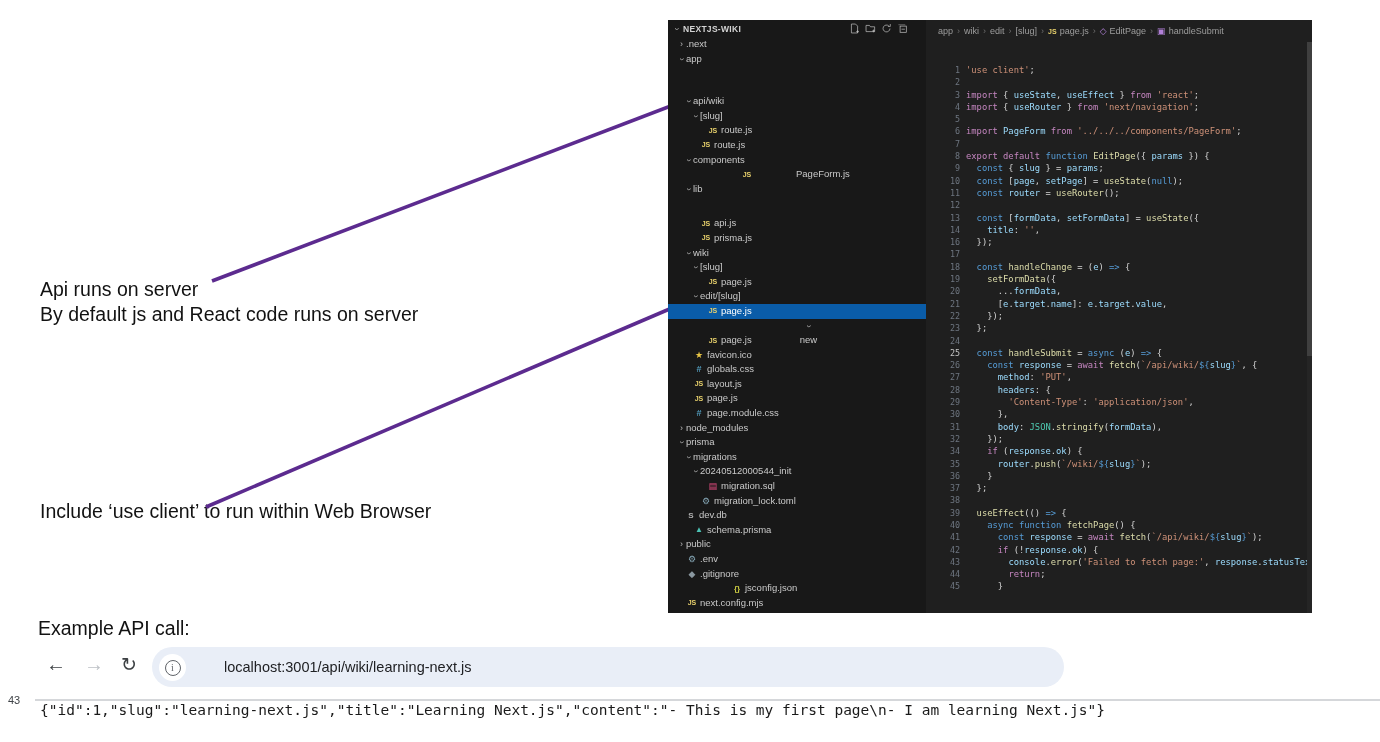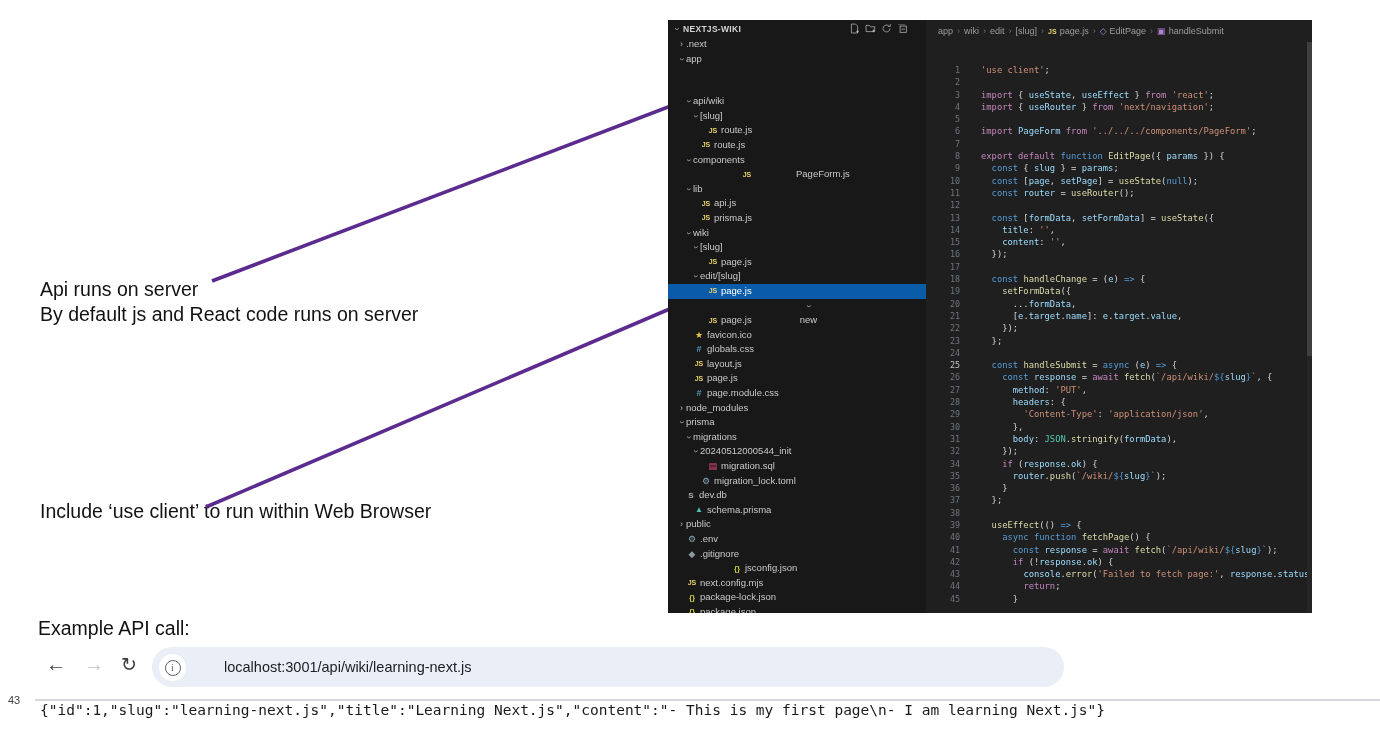--- a/index.html
+++ b/index.html
@@ -47,21 +47,21 @@
   .bc-ic{display:inline-block;margin-right:3px;}
   .bc-ic-js::before{content:"JS";color:#e8d16c;font-weight:bold;font-size:7px;}
   .bc-ic-symbol-class::before{content:"◇";color:#b180d7;font-size:9px;}
   .bc-ic-symbol-method::before{content:"▣";color:#b180d7;font-size:9px;}
 
   #code-area{position:absolute;left:0;top:44px;right:0;bottom:0;overflow:hidden;
              font-family:"DejaVu Sans Mono","Liberation Mono",monospace;font-size:8.8px;}
   .cline{display:flex;height:12.3px;line-height:12.3px;white-space:pre;}
   .gut{width:34px;min-width:34px;text-align:right;color:#6e7681;font-size:8.4px;}
   .gut.active{color:#c6c6c6;}
-  .ct{margin-left:21px;}
+  .ct{margin-left:6px;}
   .c-k{color:#c586c0;}  
   .c-b{color:#569cd6;}  
   .c-v{color:#9cdcfe;}  
   .c-f{color:#dcdcaa;}  
   .c-s{color:#ce9178;}  
   .c-t{color:#4ec9b0;}  
   .c-p{color:#d4d4d4;}  
   #editor-scrollbar{position:absolute;right:0;top:22px;bottom:0;width:5px;background:#252525;}
   #editor-scrollbar .thumb{position:absolute;left:0;right:0;top:0;height:55%;background:#3f3f3f;}
 
@@ -163,21 +163,21 @@
         </div>
         <div class="trow" style="padding-left: 23px; gap: 41px;">
           <span class="chev"></span>
           <span class="fi fi-js"></span>
           <span>PageForm.js</span>
         </div>
         <div class="trow" style="padding-left: 16px;">
           <span class="chev open">›</span>
           <span>lib</span>
         </div>
-        <div class="trow" style="padding-left: 23px;">
+        <div class="trow" style="padding-left: 23px; margin-top: 20px;">
           <span class="chev"></span>
           <span class="fi fi-js"></span>
           <span>api.js</span>
         </div>
         <div class="trow" style="padding-left: 23px;">
           <span class="chev"></span>
           <span class="fi fi-js"></span>
           <span>prisma.js</span>
         </div>
         <div class="trow" style="padding-left: 16px;">
@@ -318,21 +318,20 @@
         <div class="cline"><span class="gut">5</span><span class="ct"></span></div>
         <div class="cline"><span class="gut">6</span><span class="ct"><span class="c-k">import</span><span class="c-p"> </span><span class="c-v">PageForm</span><span class="c-p"> </span><span class="c-k">from</span><span class="c-p"> </span><span class="c-s">'../../../components/PageForm'</span><span class="c-p">;</span></span></div>
         <div class="cline"><span class="gut">7</span><span class="ct"></span></div>
         <div class="cline"><span class="gut">8</span><span class="ct"><span class="c-k">export</span><span class="c-p"> </span><span class="c-k">default</span><span class="c-p"> </span><span class="c-b">function</span><span class="c-p"> </span><span class="c-f">EditPage</span><span class="c-p">({ </span><span class="c-v">params</span><span class="c-p"> }) {</span></span></div>
         <div class="cline"><span class="gut">9</span><span class="ct"><span class="c-p">  </span><span class="c-b">const</span><span class="c-p"> { </span><span class="c-v">slug</span><span class="c-p"> } = </span><span class="c-v">params</span><span class="c-p">;</span></span></div>
         <div class="cline"><span class="gut">10</span><span class="ct"><span class="c-p">  </span><span class="c-b">const</span><span class="c-p"> [</span><span class="c-v">page</span><span class="c-p">, </span><span class="c-v">setPage</span><span class="c-p">] = </span><span class="c-f">useState</span><span class="c-p">(</span><span class="c-b">null</span><span class="c-p">);</span></span></div>
         <div class="cline"><span class="gut">11</span><span class="ct"><span class="c-p">  </span><span class="c-b">const</span><span class="c-p"> </span><span class="c-v">router</span><span class="c-p"> = </span><span class="c-f">useRouter</span><span class="c-p">();</span></span></div>
         <div class="cline"><span class="gut">12</span><span class="ct"></span></div>
         <div class="cline"><span class="gut">13</span><span class="ct"><span class="c-p">  </span><span class="c-b">const</span><span class="c-p"> [</span><span class="c-v">formData</span><span class="c-p">, </span><span class="c-v">setFormData</span><span class="c-p">] = </span><span class="c-f">useState</span><span class="c-p">({</span></span></div>
         <div class="cline"><span class="gut">14</span><span class="ct"><span class="c-p">    </span><span class="c-v">title</span><span class="c-p">: </span><span class="c-s">''</span><span class="c-p">,</span></span></div>
-        <div class="cline"><span class="gut">15</span><span class="ct"><span class="c-p">    </span><span class="c-v">content</span><span class="c-p">: </span><span class="c-s">''</span><span class="c-p">,</span></span></div>
         <div class="cline"><span class="gut">16</span><span class="ct"><span class="c-p">  });</span></span></div>
         <div class="cline"><span class="gut">17</span><span class="ct"></span></div>
         <div class="cline"><span class="gut">18</span><span class="ct"><span class="c-p">  </span><span class="c-b">const</span><span class="c-p"> </span><span class="c-f">handleChange</span><span class="c-p"> = (</span><span class="c-v">e</span><span class="c-p">) </span><span class="c-b">=&gt;</span><span class="c-p"> {</span></span></div>
         <div class="cline"><span class="gut">19</span><span class="ct"><span class="c-p">    </span><span class="c-f">setFormData</span><span class="c-p">({</span></span></div>
         <div class="cline"><span class="gut">20</span><span class="ct"><span class="c-p">      ...</span><span class="c-v">formData</span><span class="c-p">,</span></span></div>
         <div class="cline"><span class="gut">21</span><span class="ct"><span class="c-p">      [</span><span class="c-v">e</span><span class="c-p">.</span><span class="c-v">target</span><span class="c-p">.</span><span class="c-v">name</span><span class="c-p">]: </span><span class="c-v">e</span><span class="c-p">.</span><span class="c-v">target</span><span class="c-p">.</span><span class="c-v">value</span><span class="c-p">,</span></span></div>
         <div class="cline"><span class="gut">22</span><span class="ct"><span class="c-p">    });</span></span></div>
         <div class="cline"><span class="gut">23</span><span class="ct"><span class="c-p">  };</span></span></div>
         <div class="cline"><span class="gut">24</span><span class="ct"></span></div>
         <div class="cline"><span class="gut active">25</span><span class="ct"><span class="c-p">  </span><span class="c-b">const</span><span class="c-p"> </span><span class="c-f">handleSubmit</span><span class="c-p"> = </span><span class="c-b">async</span><span class="c-p"> (</span><span class="c-v">e</span><span class="c-p">) </span><span class="c-b">=&gt;</span><span class="c-p"> {</span></span></div>

